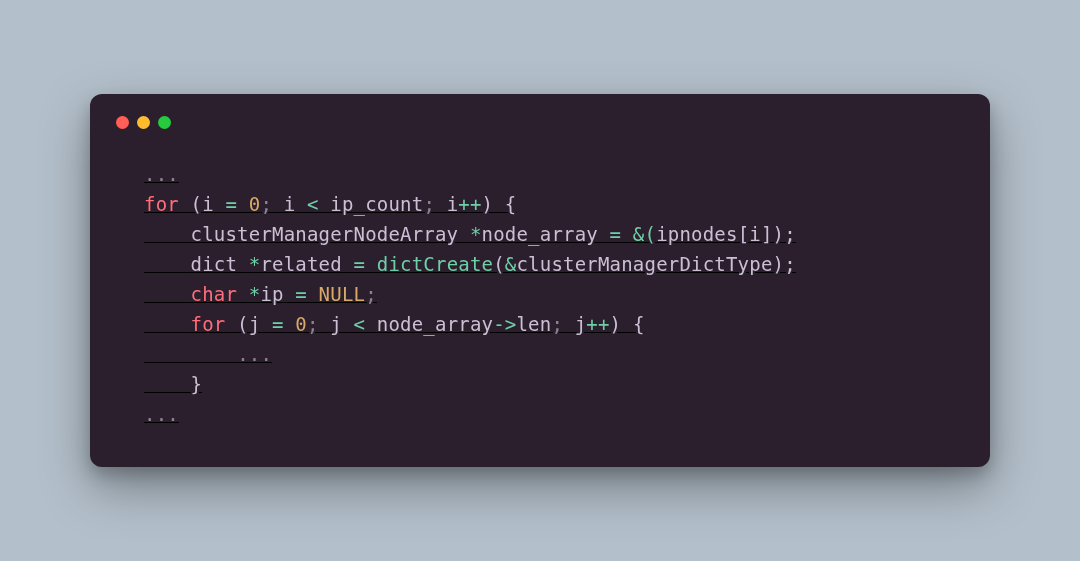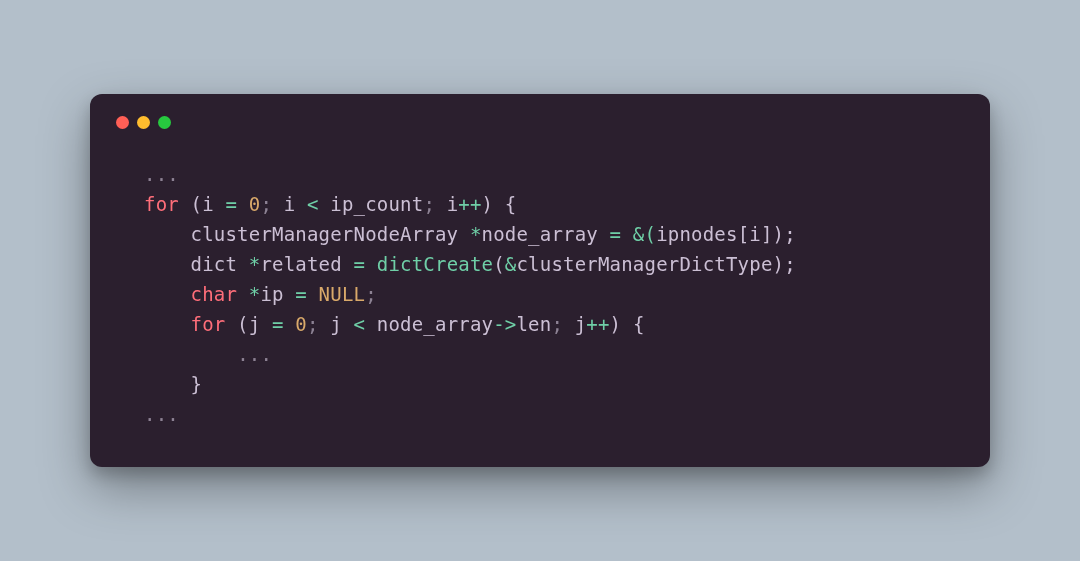--- a/index.html
+++ b/index.html
@@ -12,20 +12,21 @@
       justify-content: center;
       font-family: 'Menlo', 'Monaco', 'Consolas', monospace;
       overflow: hidden;
     }
     .window {
       width: 900px;
       background: #2b1f2e;
       border-radius: 12px;
       box-shadow: 0 20px 50px rgba(0,0,0,0.35), 0 8px 16px rgba(0,0,0,0.2);
       padding: 22px 26px 30px 26px;
+      text-decoration: underline;
     }
     .titlebar {
       display: flex;
       gap: 8px;
       margin-bottom: 30px;
     }
     .dot {
       width: 13px;
       height: 13px;
       border-radius: 50%;

